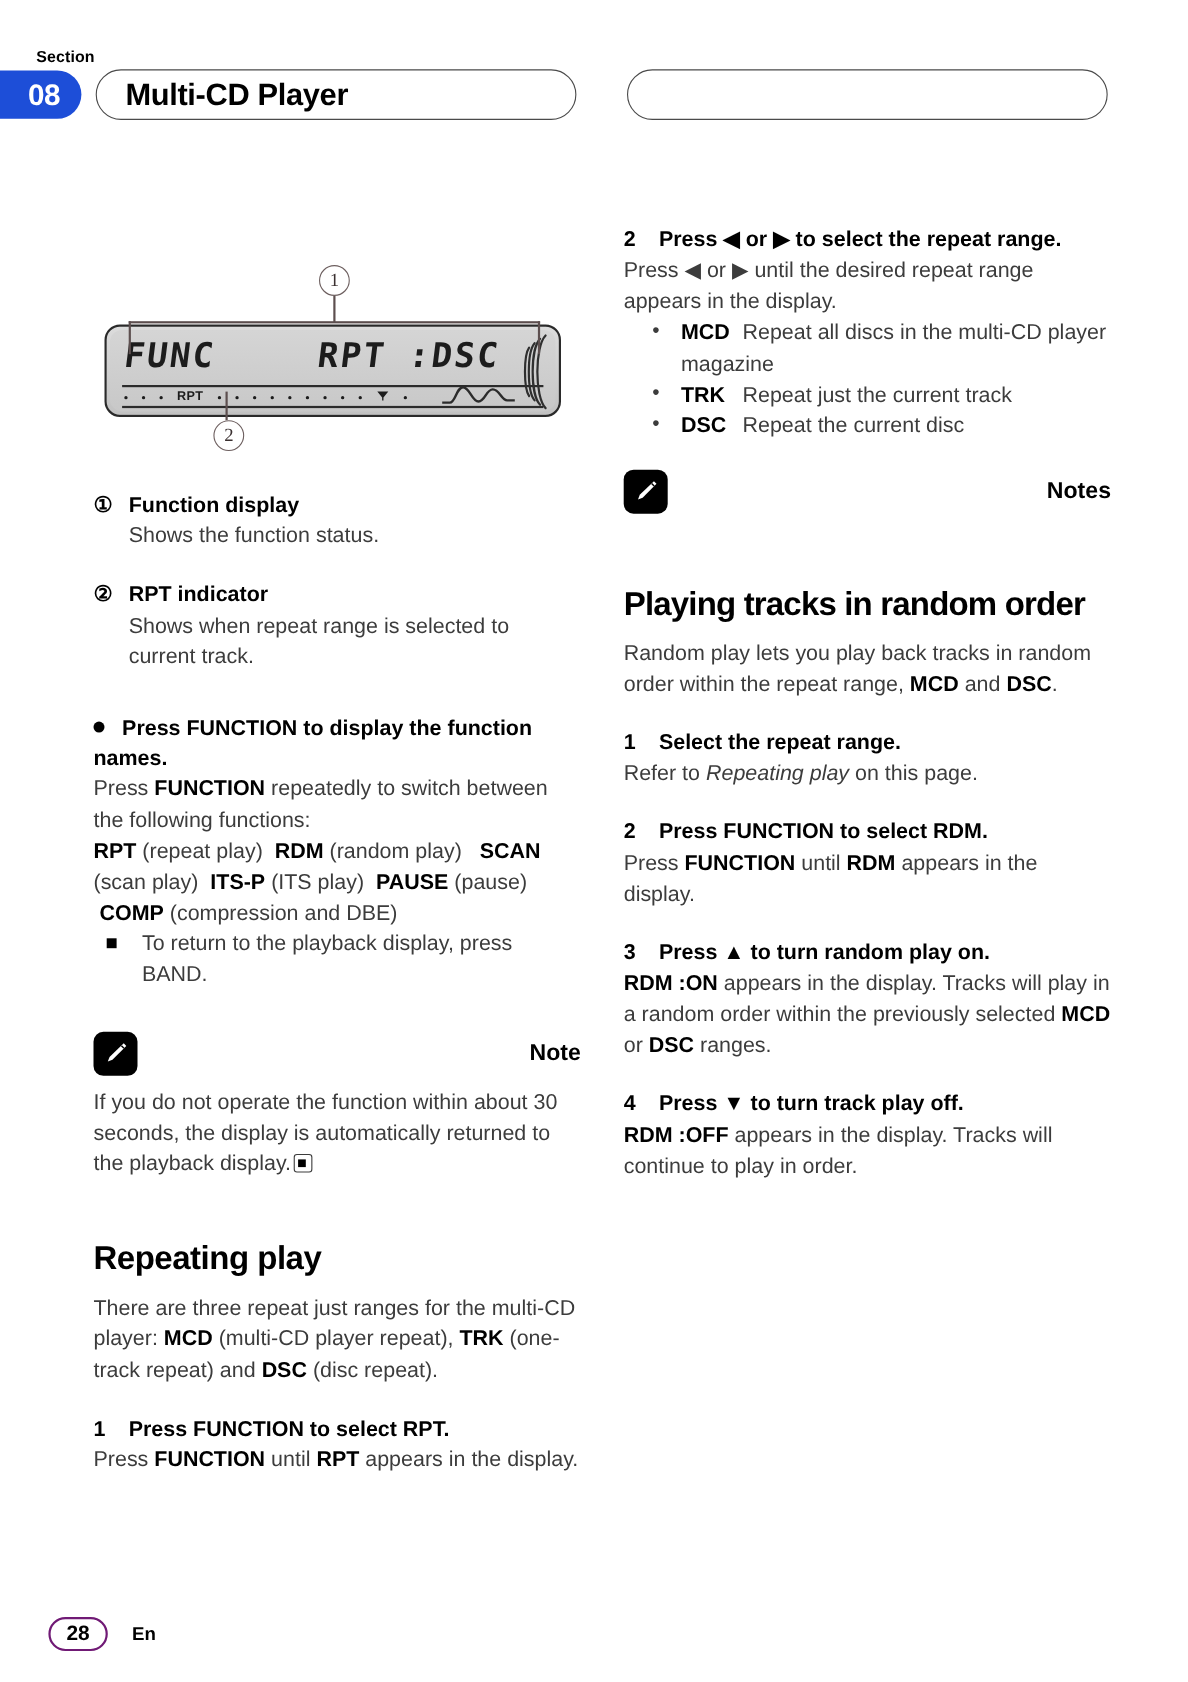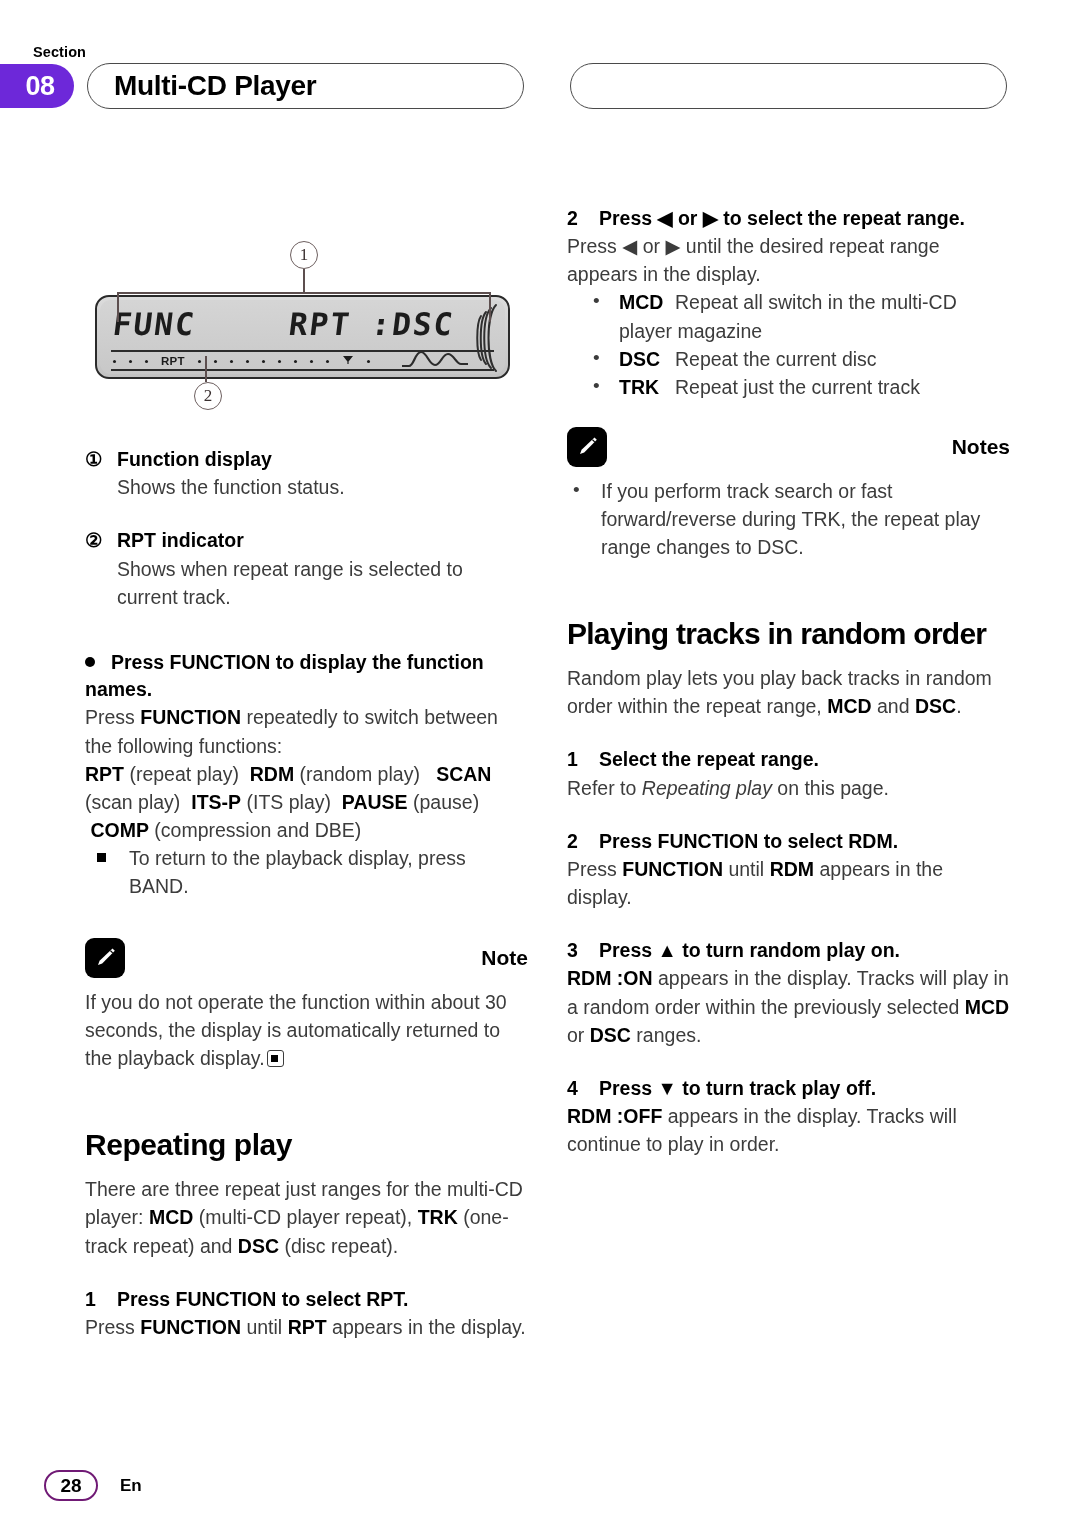--- a/index.html
+++ b/index.html
@@ -30,21 +30,21 @@
     font-weight: bold;
     letter-spacing: 0.1px;
     color: #000;
   }
   .section-badge {
     position: absolute;
     left: 0;
     top: 26px;
     width: 74px;
     height: 44px;
-    background: #6d28d9;
+    background: #1d4ed8;
     border-radius: 0 24px 24px 0;
     color: #fff;
     font-size: 27px;
     font-weight: bold;
     display: flex;
     align-items: center;
     justify-content: center;
     padding-left: 6px;
     letter-spacing: -0.5px;
   }
@@ -487,39 +487,38 @@
 
 <div class="col col-right">
 
   <div class="step-head">
     <span class="num">2</span>
     <span>Press ◀ or ▶ to select the repeat range.</span>
   </div>
   <p class="body">Press ◀ or ▶ until the desired repeat range appears in the display.</p>
 
   <ul class="dotlist">
-    <li><span class="code">MCD</span><span>Repeat all switch in the multi-CD player magazine</span></li>
+    <li><span class="code">MCD</span><span>Repeat all discs in the multi-CD player magazine</span></li>
+    <li><span class="code">TRK</span><span>Repeat just the current track</span></li>
     <li><span class="code">DSC</span><span>Repeat the current disc</span></li>
-    <li><span class="code">TRK</span><span>Repeat just the current track</span></li>
   </ul>
 
   <div class="gap-m"></div>
 
   <div class="note-head">
     <span class="note-icon">
       <svg width="25" height="25" viewBox="0 0 25 25" aria-hidden="true">
         <path d="M19.5 3.5 L21.8 5.8 L9.2 18.4 L5 20 L6.6 15.8 Z" fill="#ffffff"></path>
         <path d="M17.4 5.6 L19.7 7.9" stroke="#000" stroke-width="1.3"></path>
       </svg>
     </span>
     <span class="note-title">Notes</span>
   </div>
 
   <ul class="dotlist notes">
-    <li><span>If you perform track search or fast forward/reverse during </span><b>TRK</b><span>, the repeat play range changes to </span><b>DSC</b><span>.</span></li>
   </ul>
 
   <div class="gap-xl"></div>
 
   <h1 class="sec-head tight">Playing tracks in random order</h1>
   <p class="body"><span>Random play lets you play back tracks in random order within the repeat range, </span><b>MCD</b><span> and </span><b>DSC</b><span>.</span></p>
 
   <div class="gap-m"></div>
 
   <div class="step-head">

